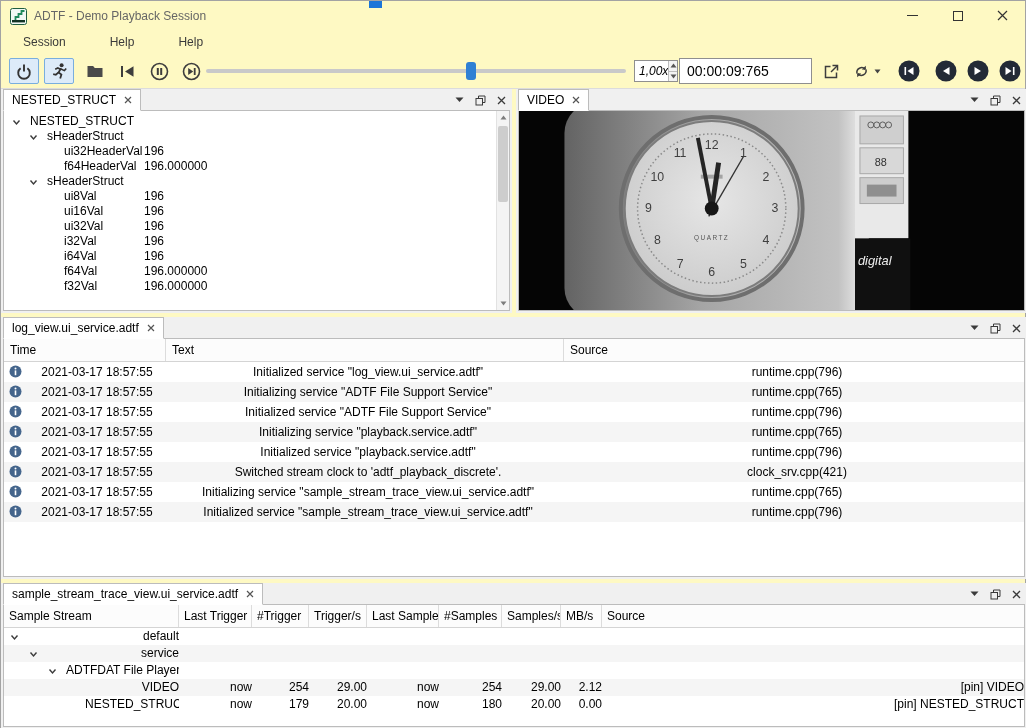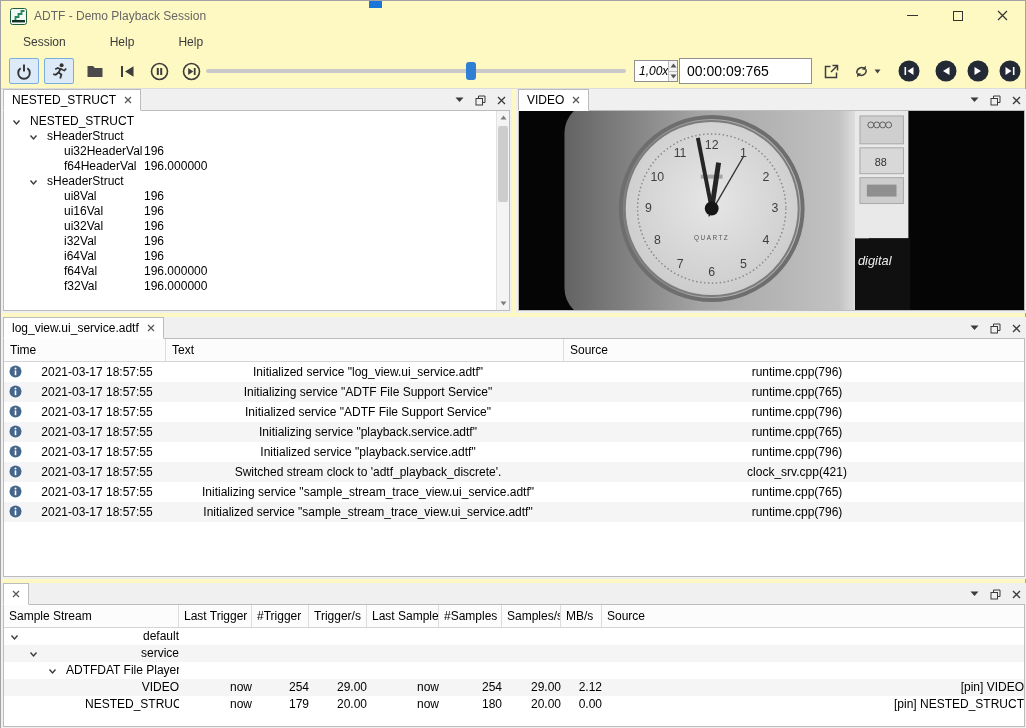--- a/index.html
+++ b/index.html
@@ -575,20 +575,21 @@
         </div>
         <div class="cell">Initialized service "sample_stream_trace_view.ui_service.adtf"</div>
         <div class="cell">runtime.cpp(796)</div>
       </div>
     </div>
   </div>
 
   <div class="panel pos-trace">
     <div class="panel-bar">
       <div class="tab">
+        <span>sample_stream_trace_view.ui_service.adtf</span>
         <svg width="8" height="8" viewBox="0 0 8 8">
             <path d="M1 1 L7 7 M7 1 L1 7" stroke="#555" stroke-width="1.2"></path>
           </svg>
       </div>
       <div class="panel-controls">
         <svg width="9" height="6" viewBox="0 0 9 6">
             <path d="M0.5 0.5 L4.5 5 L8.5 0.5 Z" fill="#3a3a3a"></path>
           </svg>
         <svg width="11" height="11" viewBox="0 0 11 11">
             <rect x="1" y="3.5" width="6.5" height="6.5" fill="none" stroke="#3a3a3a"></rect>

